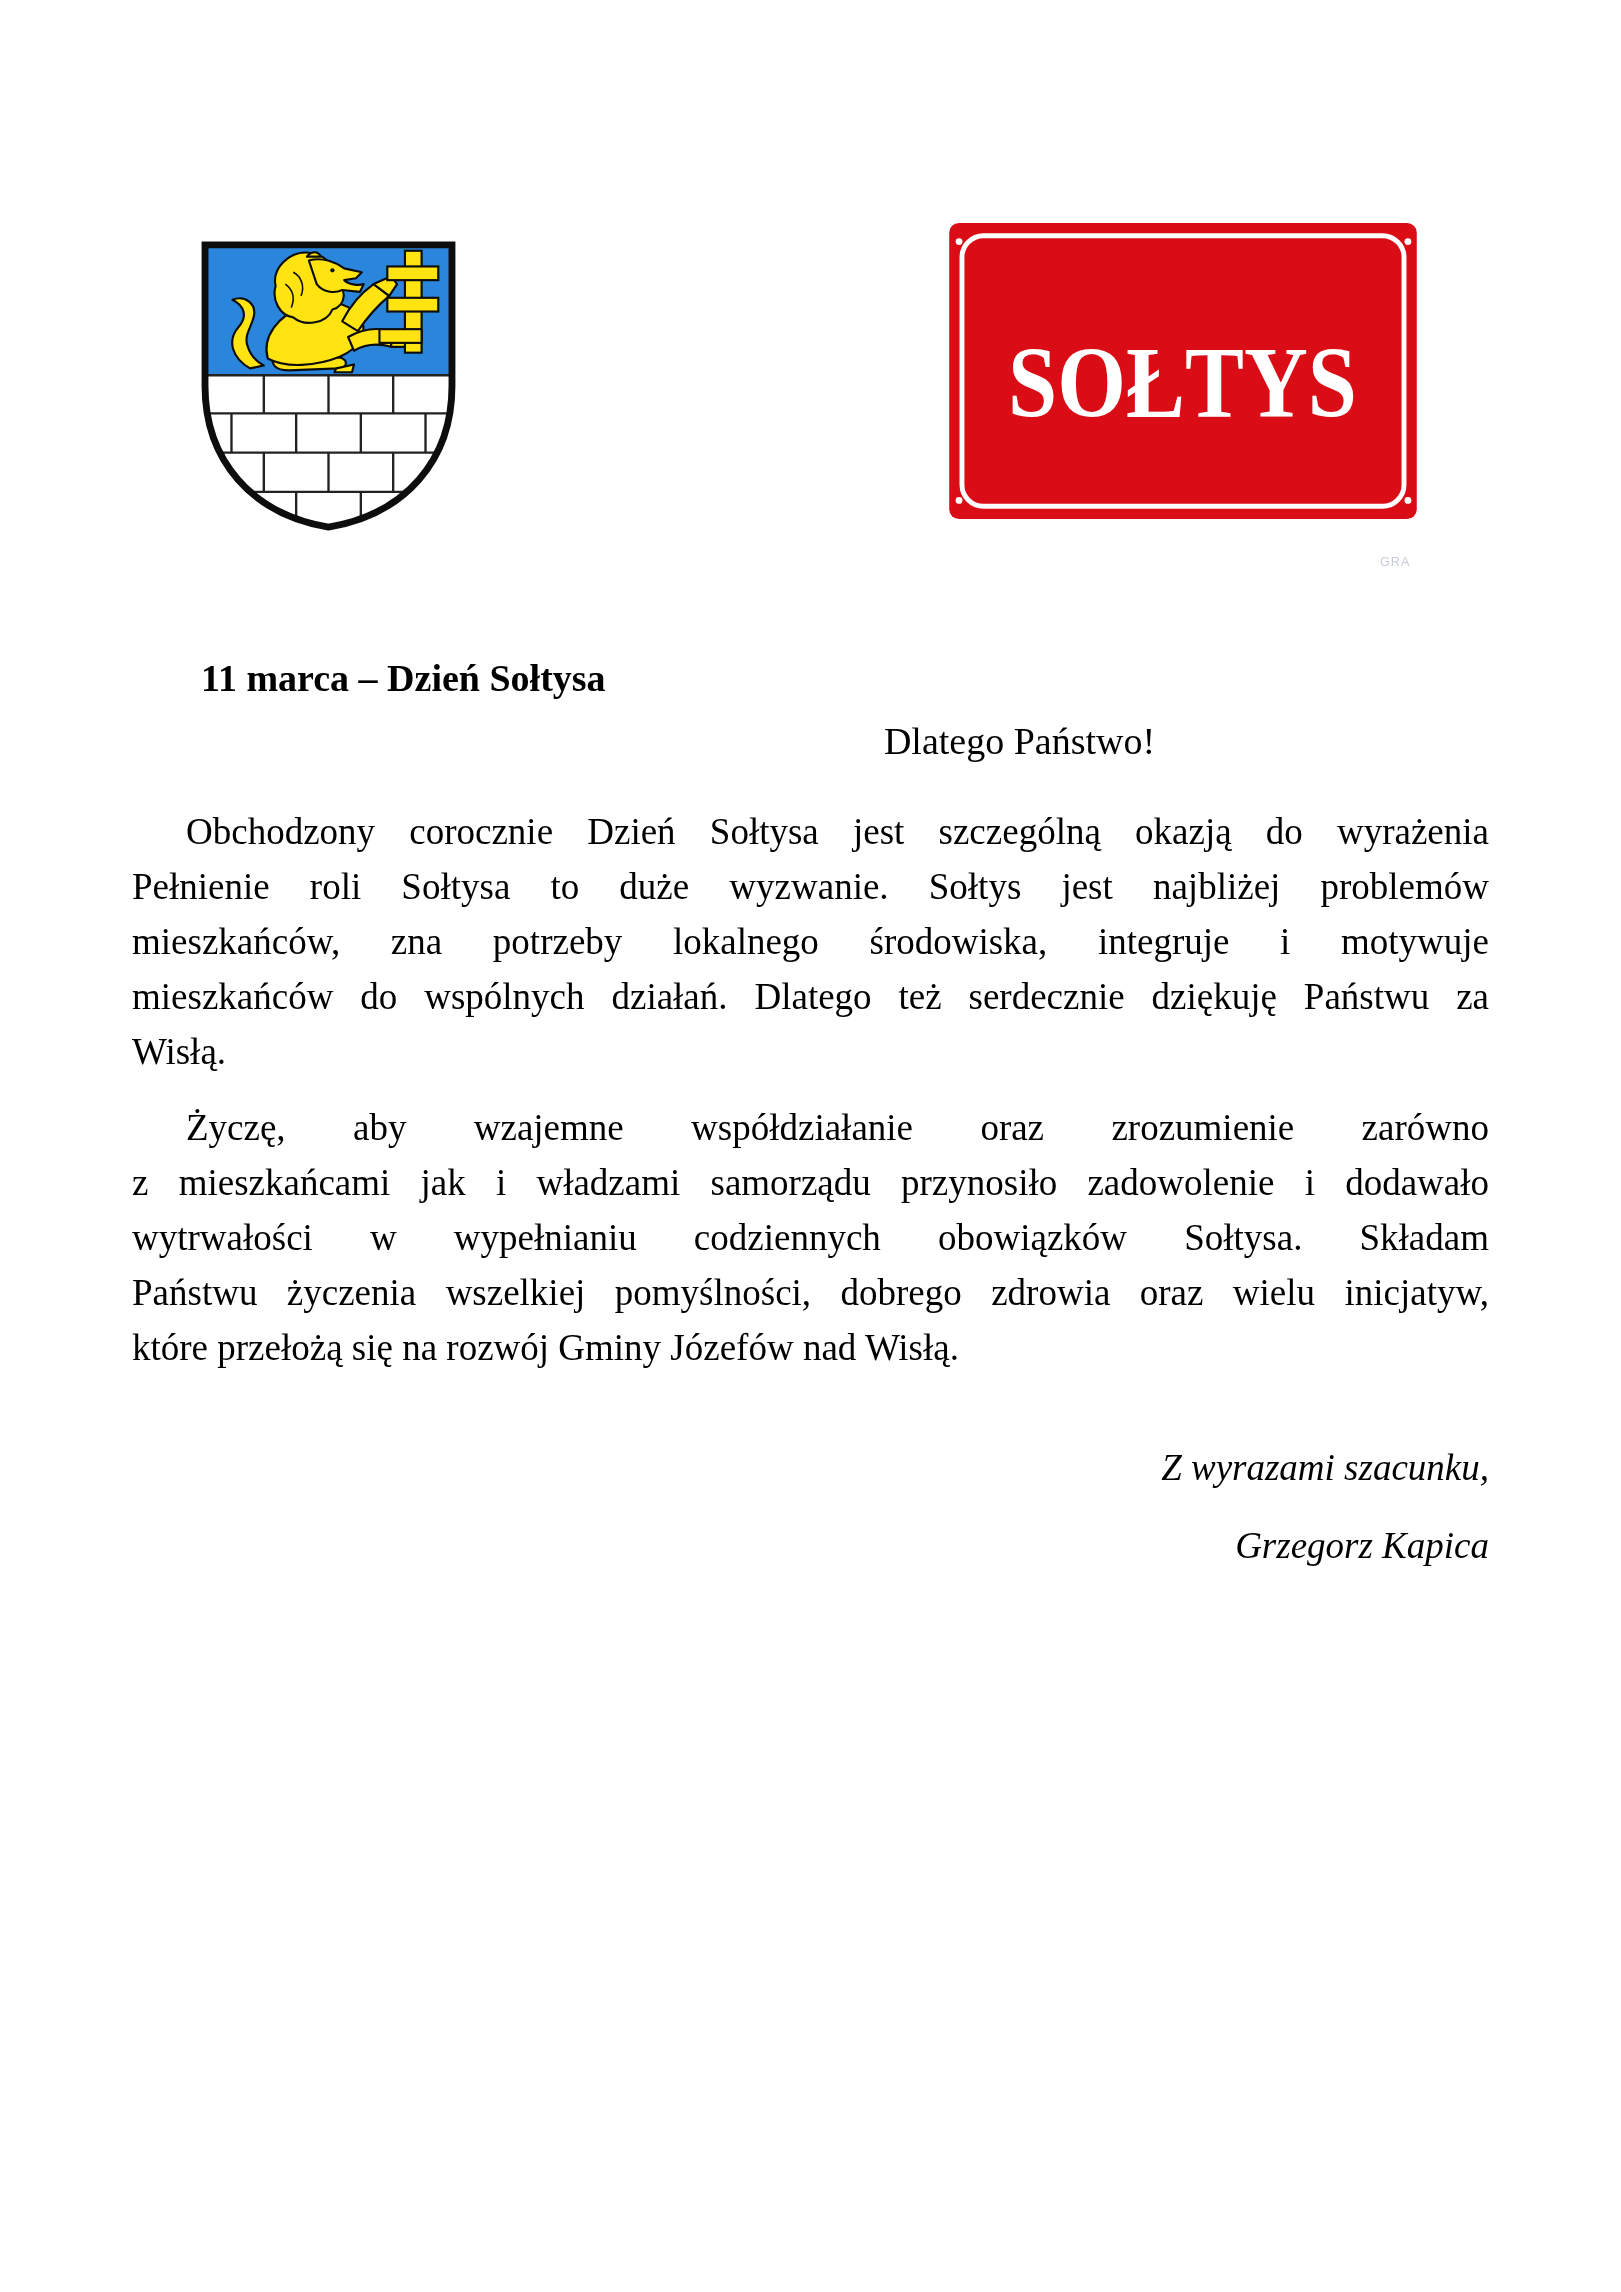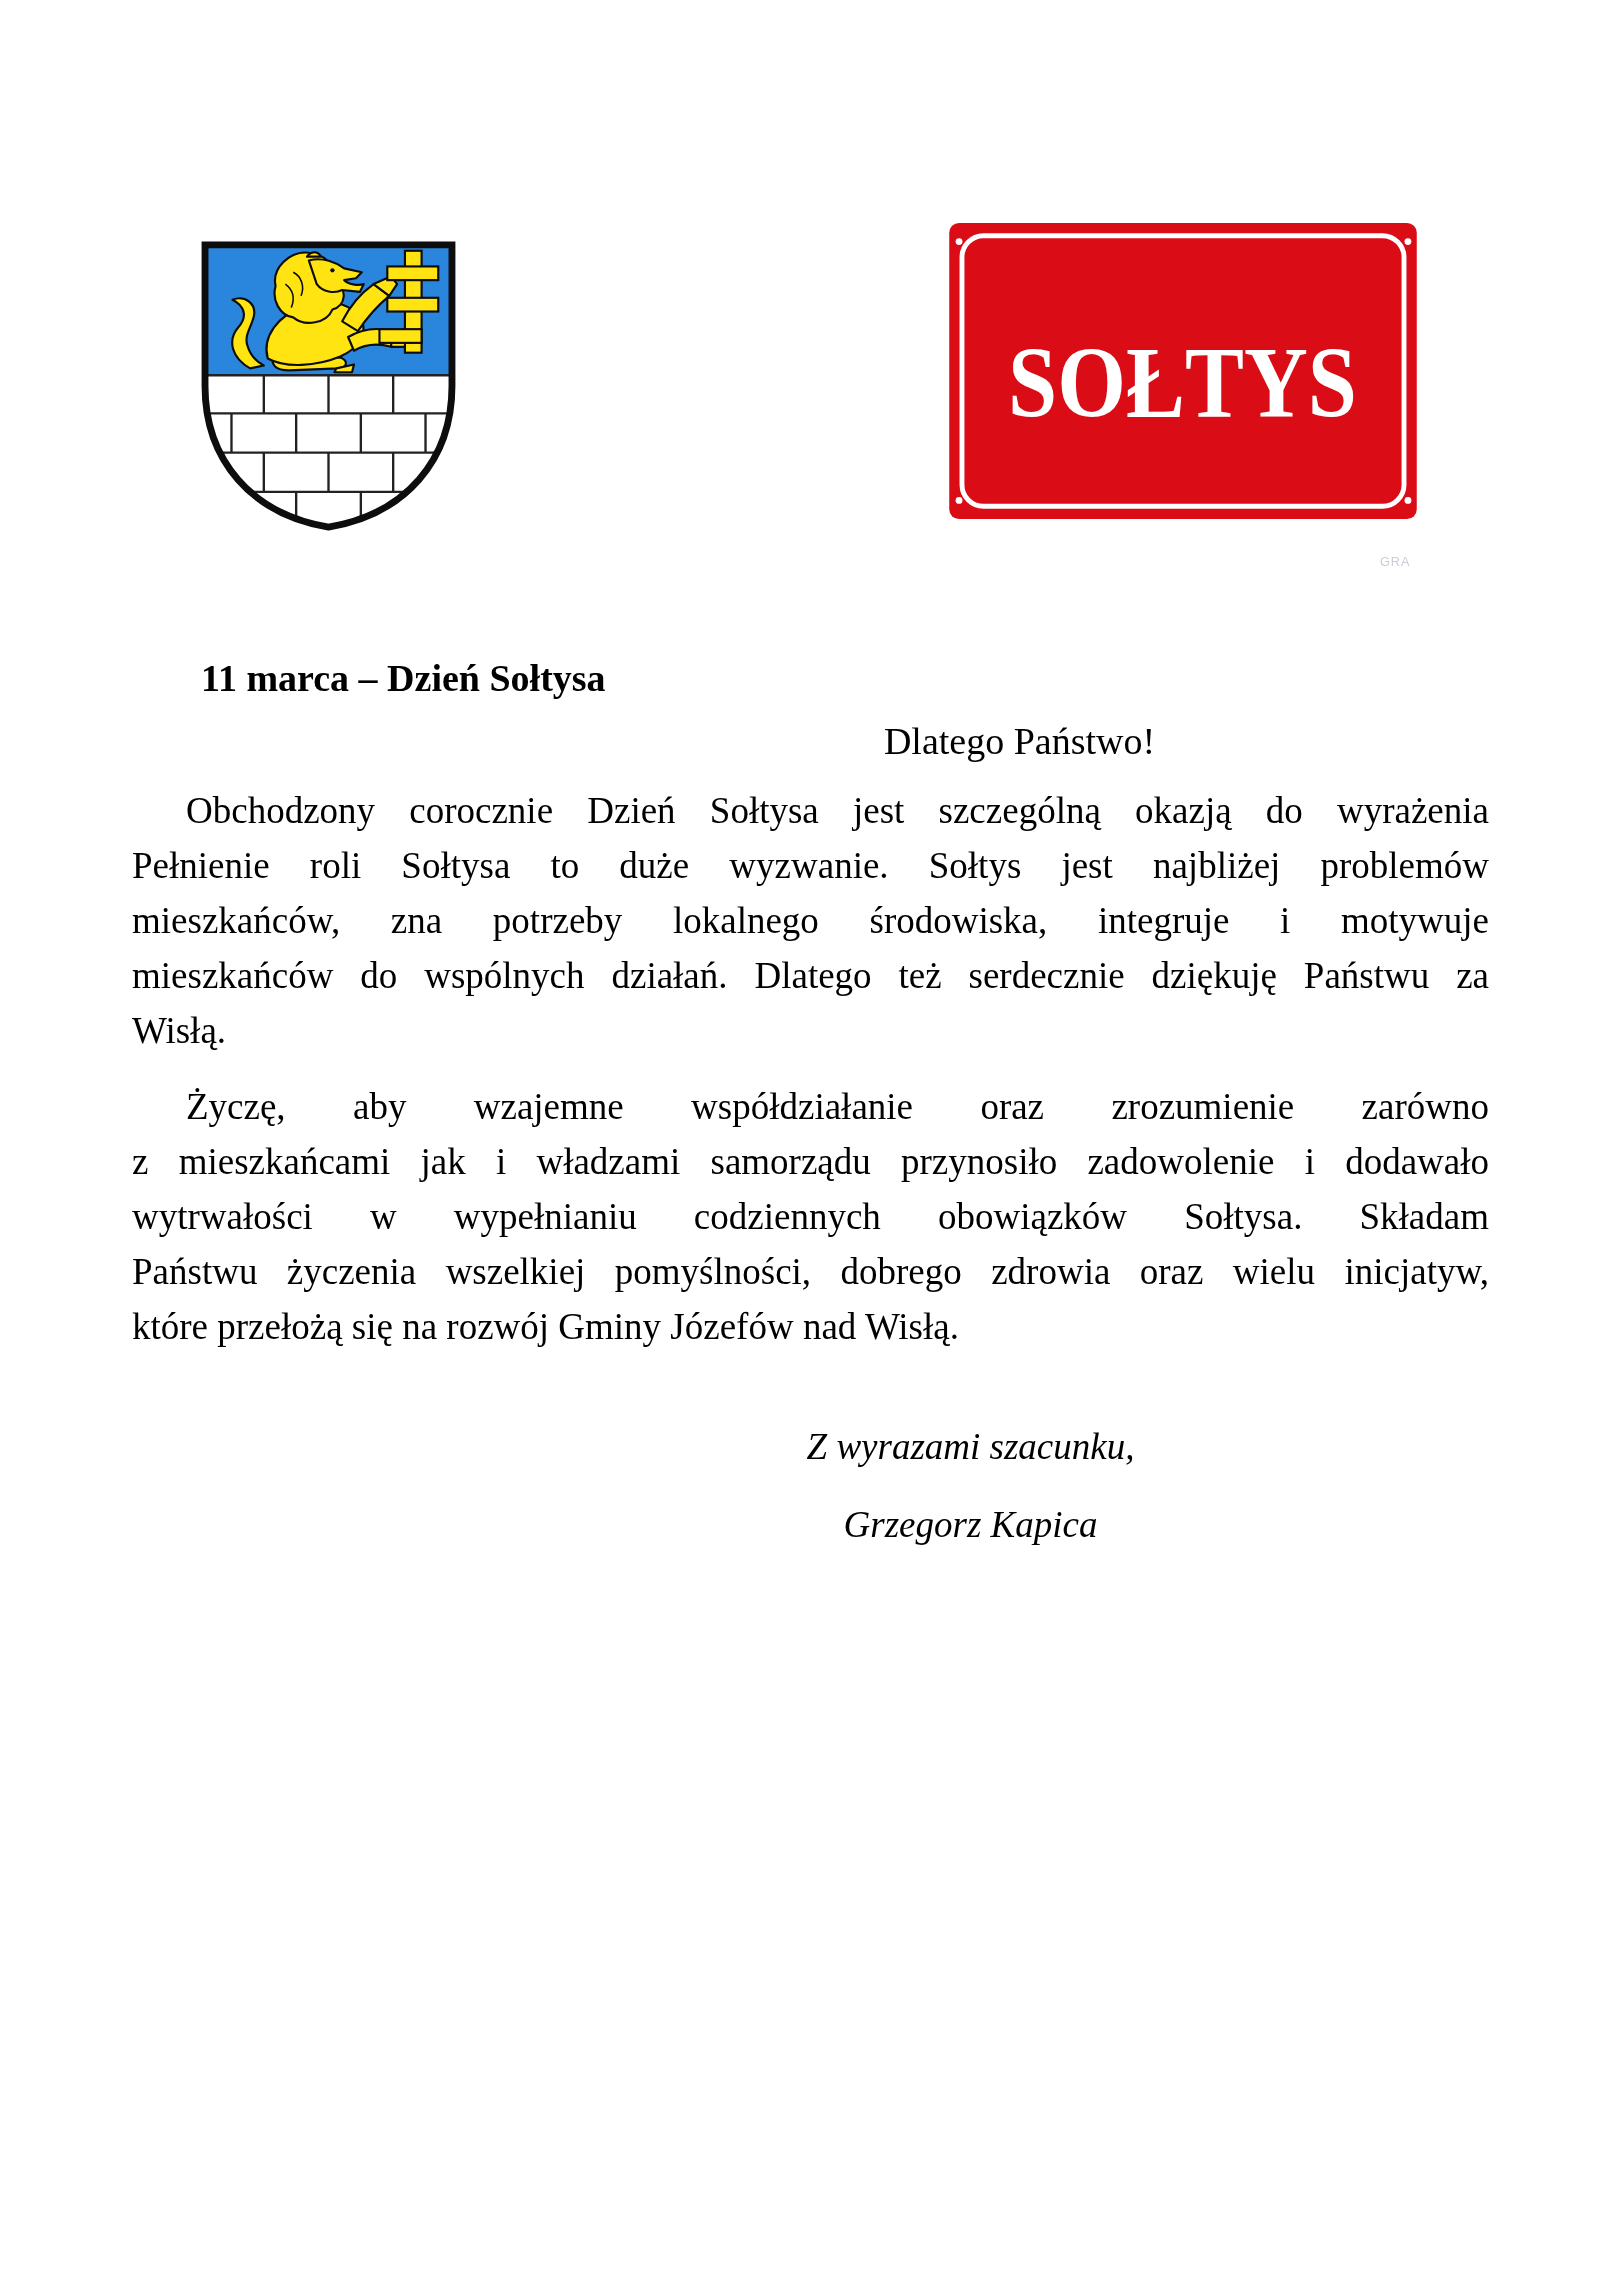--- a/index.html
+++ b/index.html
@@ -5,26 +5,26 @@
   html,body{margin:0;padding:0;background:#ffffff;}
   .page{position:relative;width:1621px;height:1653px;background:#ffffff;overflow:hidden;
         font-family:"Liberation Serif","DejaVu Serif",serif;color:#000;}
   .coa{position:absolute;left:199px;top:239px;width:259px;height:294px;}
   .soltys-sign{position:absolute;left:949px;top:223px;width:468px;height:296px;}
   .watermark{position:absolute;left:1380px;top:555px;font:12.7px "Liberation Sans","DejaVu Sans",sans-serif;
              color:#c9cdd8;letter-spacing:1px;}
   .letter{position:absolute;left:132px;top:655px;width:1357px;font-size:37px;}
   .title{font-weight:bold;font-size:38px;line-height:47px;margin-left:69px;}
   .salutation{margin-top:15.7px;font-size:38px;line-height:47px;text-align:center;padding-left:418px;}
-  .para{margin-top:18px;}
+  .para{margin-top:39px;}
   .para.second{margin-top:21.6px;}
   .line{line-height:55px;text-align:justify;text-align-last:justify;white-space:normal;}
   .line.indent{padding-left:54px;}
   .line.last{text-align-last:left;}
-  .sig{margin-top:54px;font-style:italic;text-align:center;padding-left:320px;}
+  .sig{margin-top:54px;font-style:italic;text-align:right;padding-left:320px;}
   .sigline{line-height:78px;}
 </style>
 </head>
 <body>
 
 <div class="page">
 
   <svg class="coa" viewBox="0 0 264 300">
     <defs>
       <clipPath id="shieldClip">

